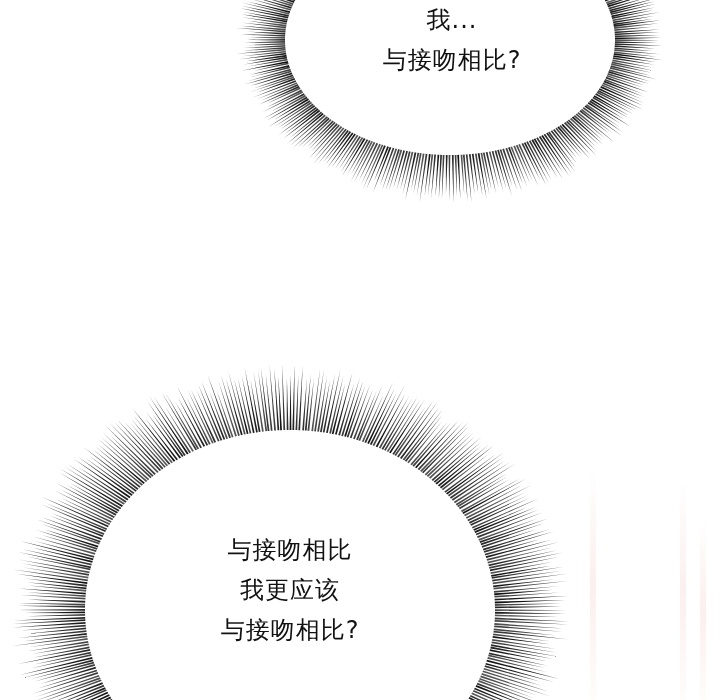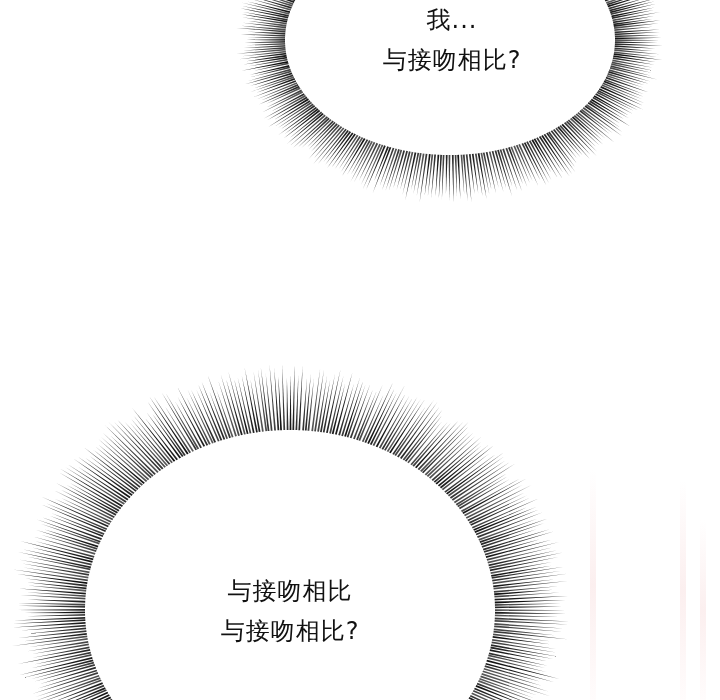--- a/index.html
+++ b/index.html
@@ -823,17 +823,18 @@
 
   <div class="faint-stripe" style="left:590px; top:470px; height:230px;"></div>
   <div class="faint-stripe" style="left:680px; top:480px; height:220px;"></div>
   <div class="faint-stripe" style="left:700px; top:520px; height:180px;"></div>
 
   <div class="bubble-text" id="text-top" style="left:452px; top:0px;">
     <span>我...</span>
     <span>与接吻相比?</span>
   </div>
 
-  <div class="bubble-text" id="text-bottom" style="left:290px; top:530px;margin-top:41px;">
+  <div class="bubble-text" id="text-bottom" style="left:290px; top:530px;">
     <span>与接吻相比</span>
+    <span>我更应该</span>
     <span>与接吻相比?</span>
   </div>
 </div>
 
 </body></html>

